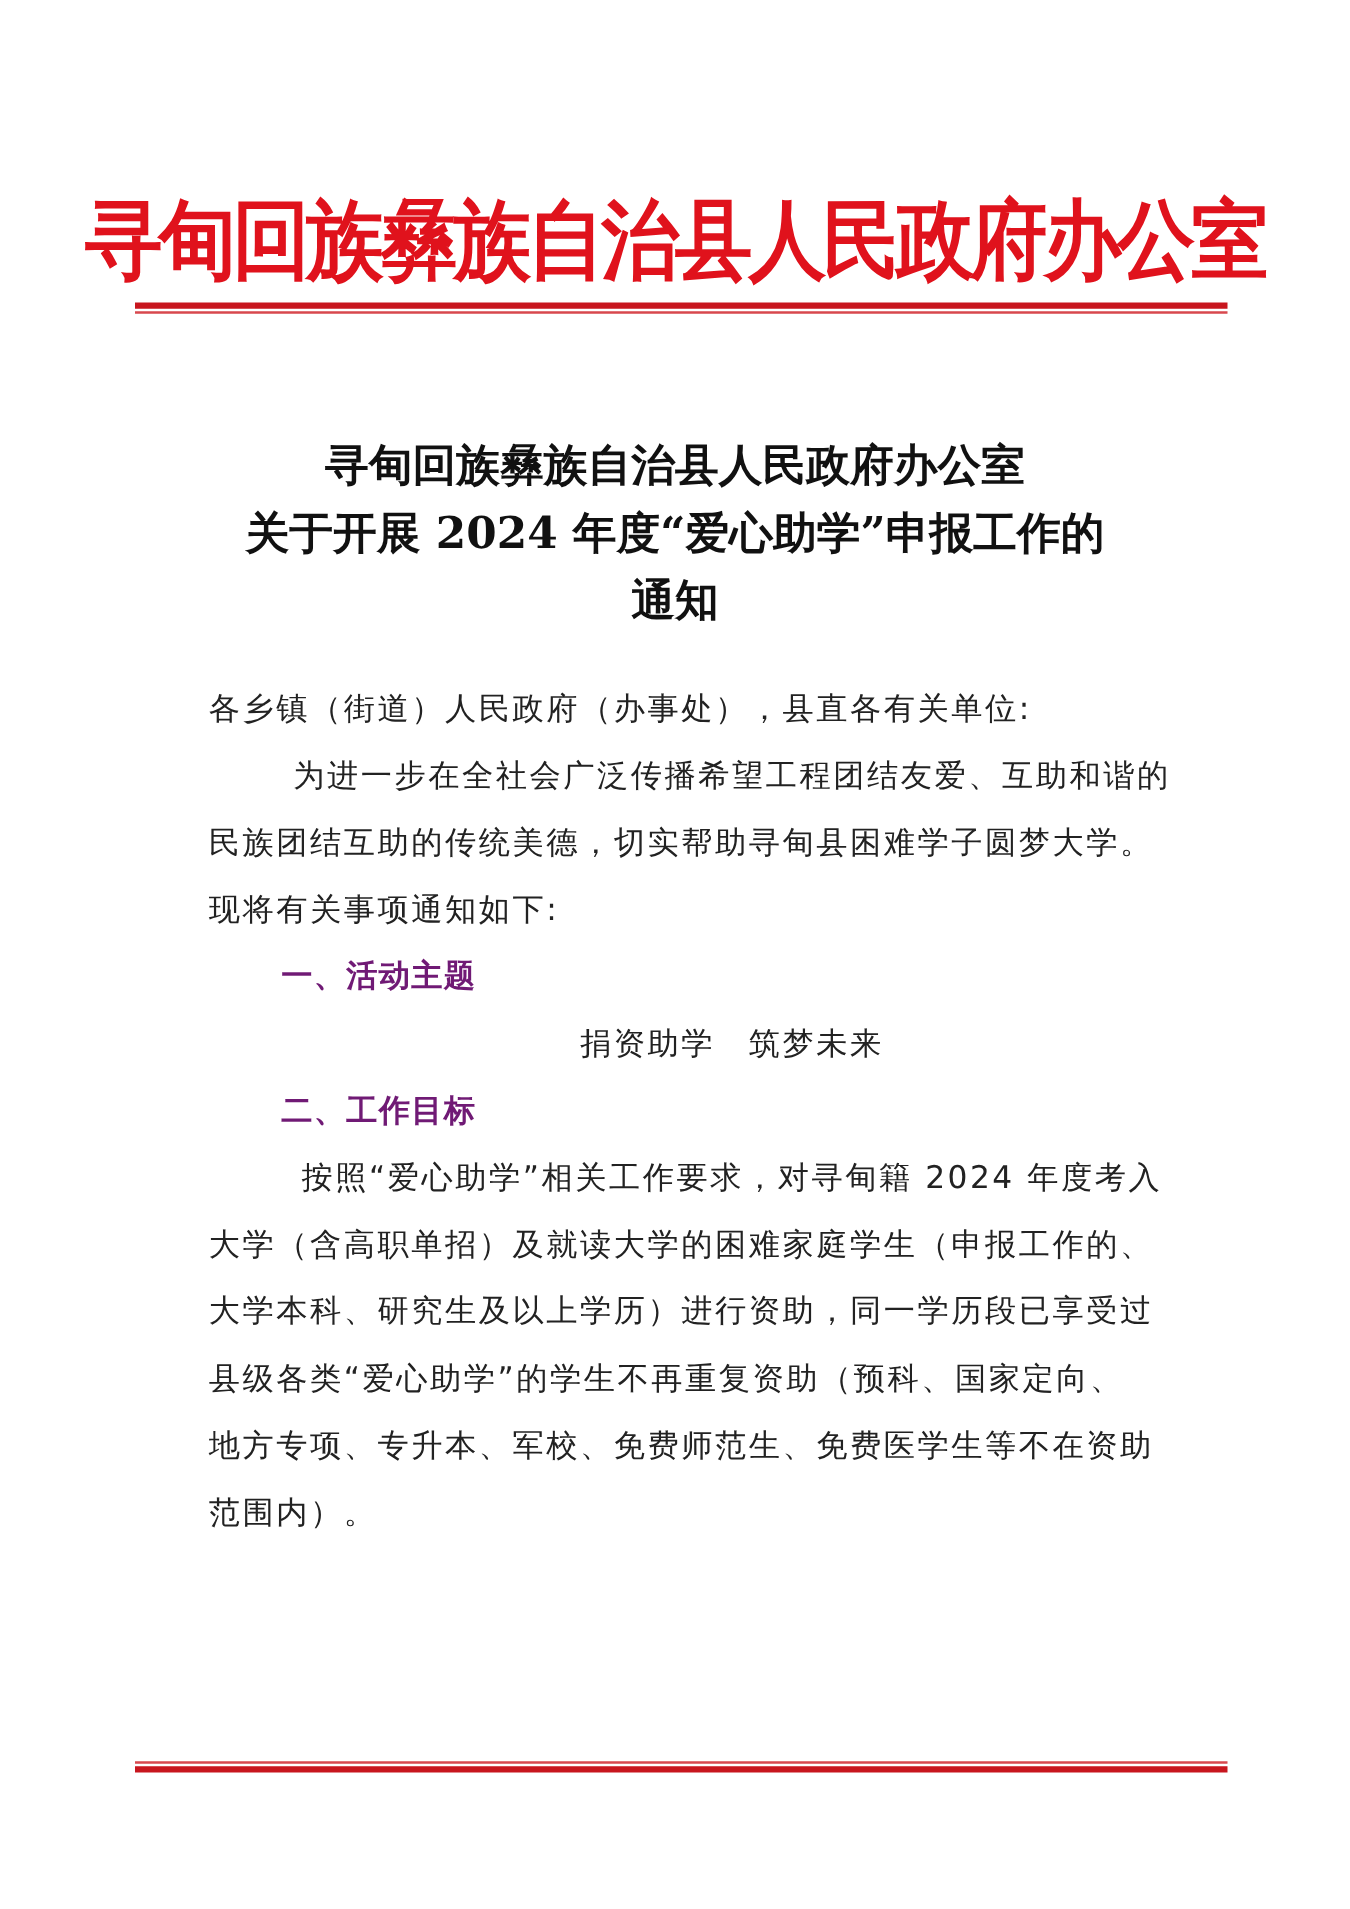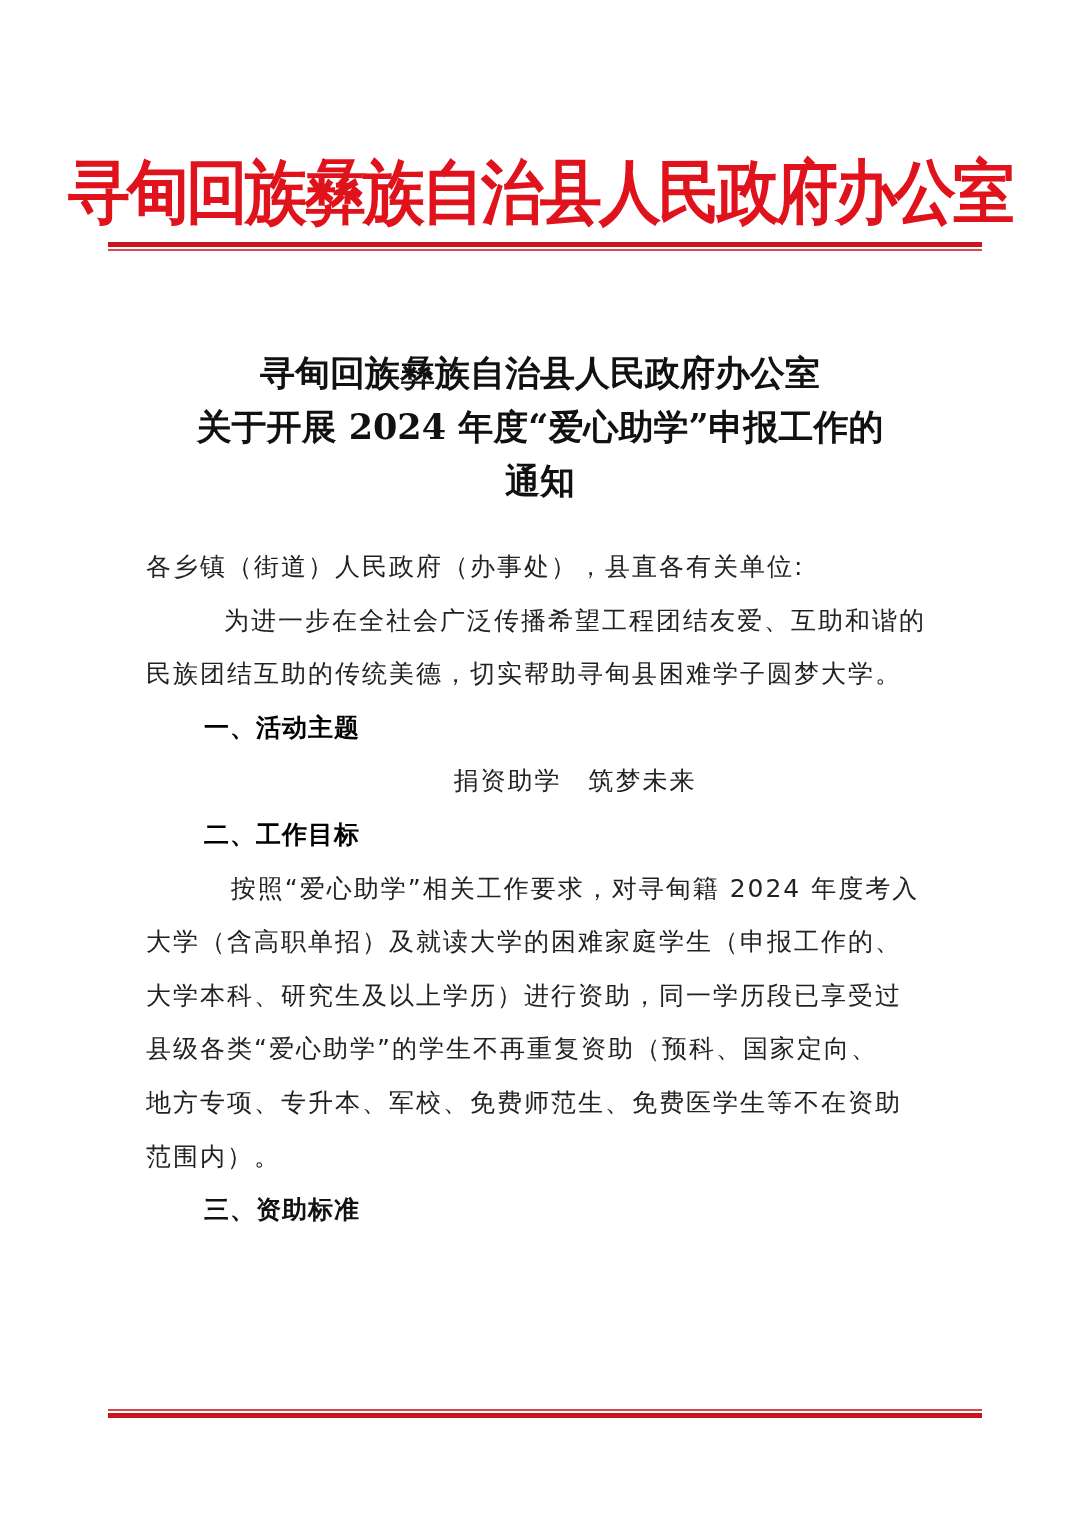--- a/index.html
+++ b/index.html
@@ -81,26 +81,27 @@
       font-family: "DejaVu Sans", "Liberation Sans", sans-serif;
       font-size: 25px;
       line-height: 53.6px;
       color: #222222;
     }
     .body-text .ln {
       display: block;
       white-space: nowrap;
       height: 53.6px;
       letter-spacing: 2px;
+      margin-left: 21px;
     }
     .body-text .ln.indent { padding-left: 58px; text-align: center; }
     .body-text .ln.heading {
       padding-left: 58px;
       font-weight: bold;
-      color: #000000;
+      color: #701a75;
       letter-spacing: 1px;
     }
     .body-text .ln.last-heading {
       padding-left: 58px;
       font-weight: bold;
       color: #111111;
       letter-spacing: 1px;
     }
   </style>
 </head>
@@ -117,31 +118,31 @@
   <span class="line">寻甸回族彝族自治县人民政府办公室</span>
   <span class="line">关于开展 2024 年度“爱心助学”申报工作的</span>
   <span class="line">通知</span>
 </div>
 
 <div class="body-text">
   <span class="ln">各乡镇（街道）人民政府（办事处），县直各有关单位:</span>
 
   <span class="ln indent">为进一步在全社会广泛传播希望工程团结友爱、互助和谐的</span>
   <span class="ln">民族团结互助的传统美德，切实帮助寻甸县困难学子圆梦大学。</span>
+  <span class="ln">现将有关事项通知如下:</span>
 
   <span class="ln heading">一、活动主题</span>
   <span class="ln indent">捐资助学　筑梦未来</span>
 
   <span class="ln heading">二、工作目标</span>
   <span class="ln indent">按照“爱心助学”相关工作要求，对寻甸籍 2024 年度考入</span>
   <span class="ln">大学（含高职单招）及就读大学的困难家庭学生（申报工作的、</span>
   <span class="ln">大学本科、研究生及以上学历）进行资助，同一学历段已享受过</span>
   <span class="ln">县级各类“爱心助学”的学生不再重复资助（预科、国家定向、</span>
   <span class="ln">地方专项、专升本、军校、免费师范生、免费医学生等不在资助</span>
   <span class="ln">范围内）。</span>
 
-  <span class="ln last-heading">三、资助标准</span>
 </div>
 
 <div class="rule-bottom">
   <div class="thin"></div>
   <div class="thick"></div>
 </div>
 
 </body></html>

